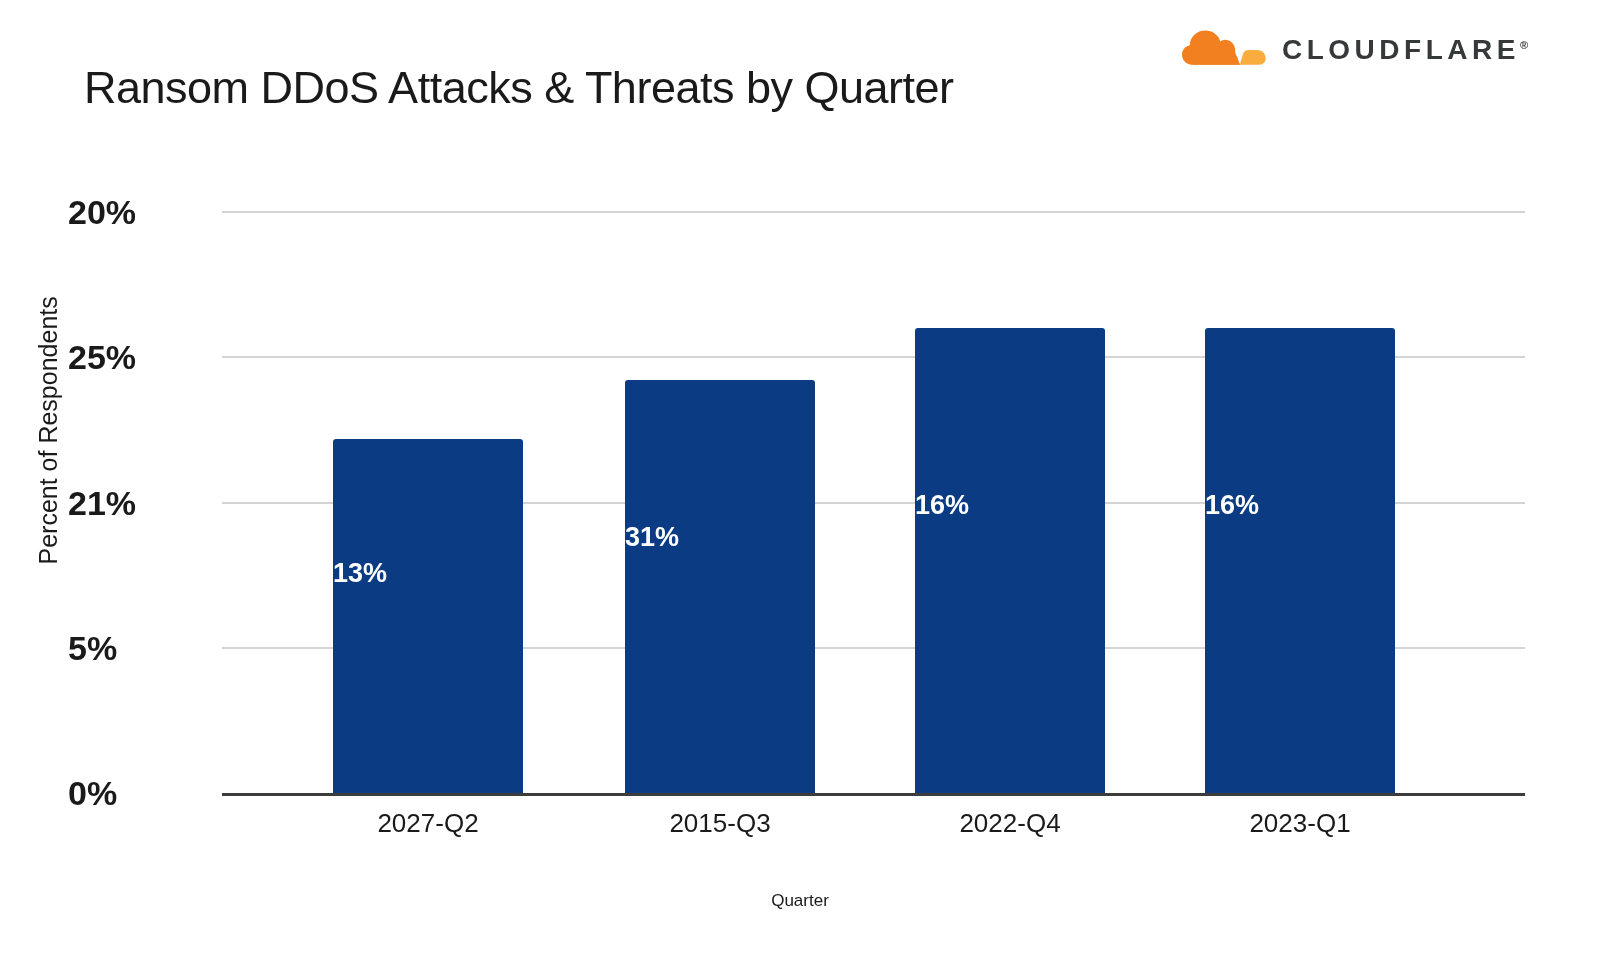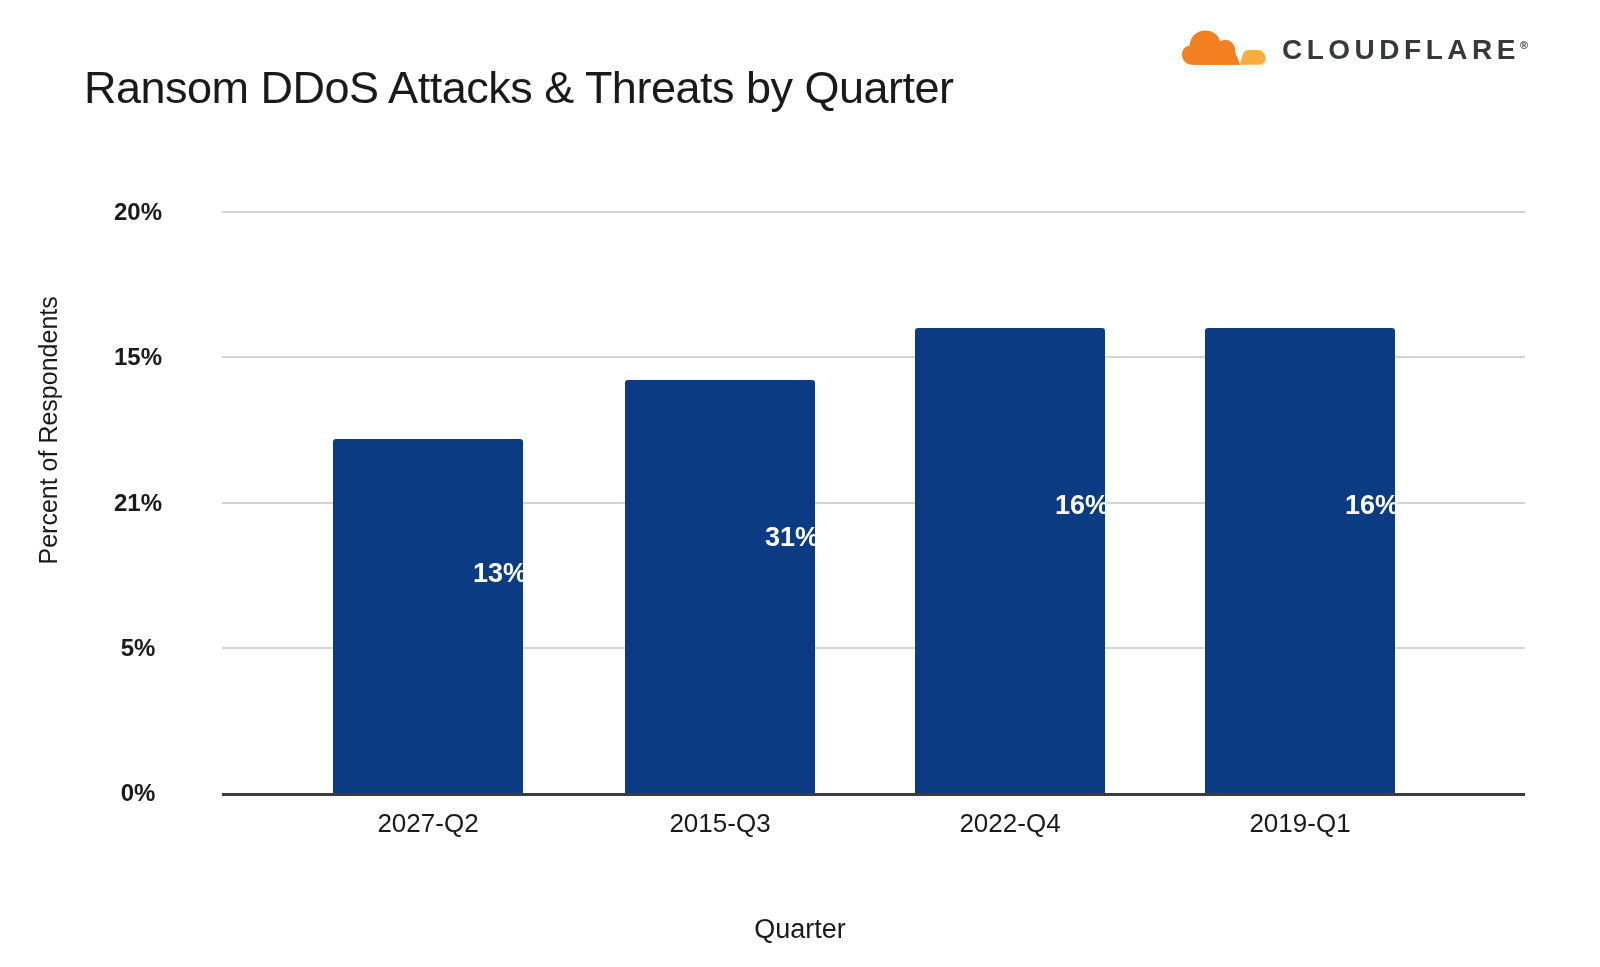--- a/index.html
+++ b/index.html
@@ -90,24 +90,24 @@
     text-align: center;
     transform: rotate(-90deg);
     transform-origin: center center;
     font-size: 25px;
     color: #1a1a1a;
     white-space: nowrap;
   }
   .x-axis-title {
     position: absolute;
     left: 0;
-    top: 914px;
+    top: 891px;
     width: 1600px;
     text-align: center;
-    font-size: 27px;
+    font-size: 17px;
     color: #1a1a1a;
   }
 
   .gridline {
     position: absolute;
     left: 222px;
     width: 1303px;
     height: 2px;
     background: #d4d4d4;
   }
@@ -116,37 +116,37 @@
     left: 222px;
     top: 793px;
     width: 1303px;
     height: 3px;
     background: #3c3c3c;
   }
   .y-tick-label {
     position: absolute;
     right: 1392px; 
     width: 140px;
-    text-align: center;
-    font-size: 24px;
+    text-align: left;
+    font-size: 34px;
     font-weight: 700;
     color: #1a1a1a;
     transform: translateY(-50%);
   }
 
   .bar {
     position: absolute;
     width: 190px;
     background: #0b3b82;
     border-radius: 3px 3px 0 0;
   }
   .bar-value {
     position: absolute;
     width: 194px;
-    text-align: right;
+    text-align: left;
     font-size: 27px;
     font-weight: 700;
     color: #ffffff;
     transform: translateY(-50%);
   }
   .x-tick-label {
     position: absolute;
     top: 808px;
     width: 260px;
     text-align: center;
@@ -179,35 +179,35 @@
 
   <div class="x-axis-title">Quarter</div>
 
   <div id="grid-layer">
       <div class="y-tick-label" style="top: 793px;">0%</div>
       <div class="gridline" style="top: 646.75px;"></div>
       <div class="y-tick-label" style="top: 647.75px;">5%</div>
       <div class="gridline" style="top: 501.5px;"></div>
       <div class="y-tick-label" style="top: 502.5px;">21%</div>
       <div class="gridline" style="top: 356.25px;"></div>
-      <div class="y-tick-label" style="top: 357.25px;">15%</div>
+      <div class="y-tick-label" style="top: 357.25px;">25%</div>
       <div class="gridline" style="top: 211px;"></div>
       <div class="y-tick-label" style="top: 212px;">20%</div>
     </div>
 
   <div class="axis-baseline"></div>
 
   <div id="bars-layer">
       <div class="bar" style="left: 333px; top: 438.59px; height: 354.41px; background: rgb(11, 59, 130);"></div>
       <div class="bar-value" style="left: 333px; top: 573.266px;">13%</div>
       <div class="x-tick-label" style="left: 298px;">2027-Q2</div>
       <div class="bar" style="left: 625px; top: 380.49px; height: 412.51px; background: rgb(11, 59, 130);"></div>
       <div class="bar-value" style="left: 625px; top: 537.244px;">31%</div>
       <div class="x-tick-label" style="left: 590px;">2015-Q3</div>
       <div class="bar" style="left: 915px; top: 328.2px; height: 464.8px; background: rgb(11, 59, 130);"></div>
       <div class="bar-value" style="left: 915px; top: 504.824px;">16%</div>
       <div class="x-tick-label" style="left: 880px;">2022-Q4</div>
       <div class="bar" style="left: 1205px; top: 328.2px; height: 464.8px; background: rgb(11, 59, 130);"></div>
       <div class="bar-value" style="left: 1205px; top: 504.824px;">16%</div>
-      <div class="x-tick-label" style="left: 1170px;">2019-Q1</div>
+      <div class="x-tick-label" style="left: 1170px;">2023-Q1</div>
     </div>
 
 </div>
 
 </body></html>

